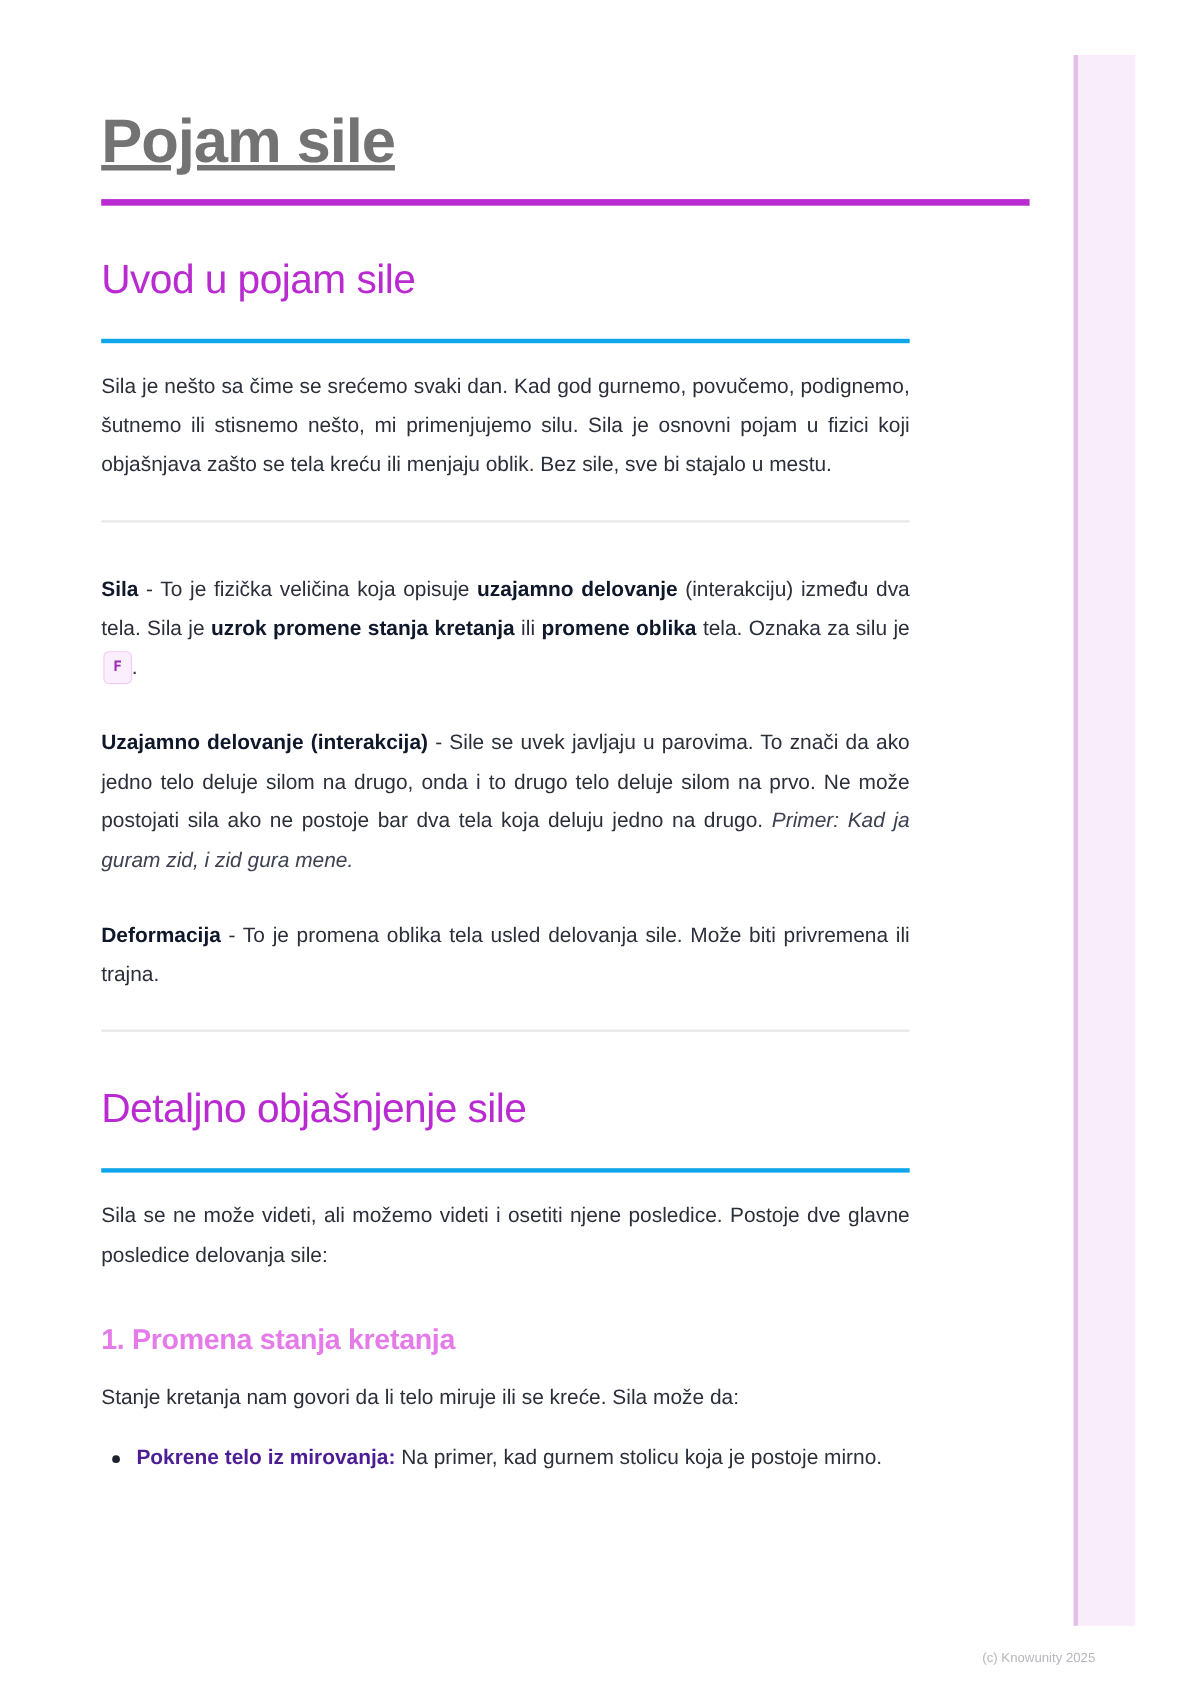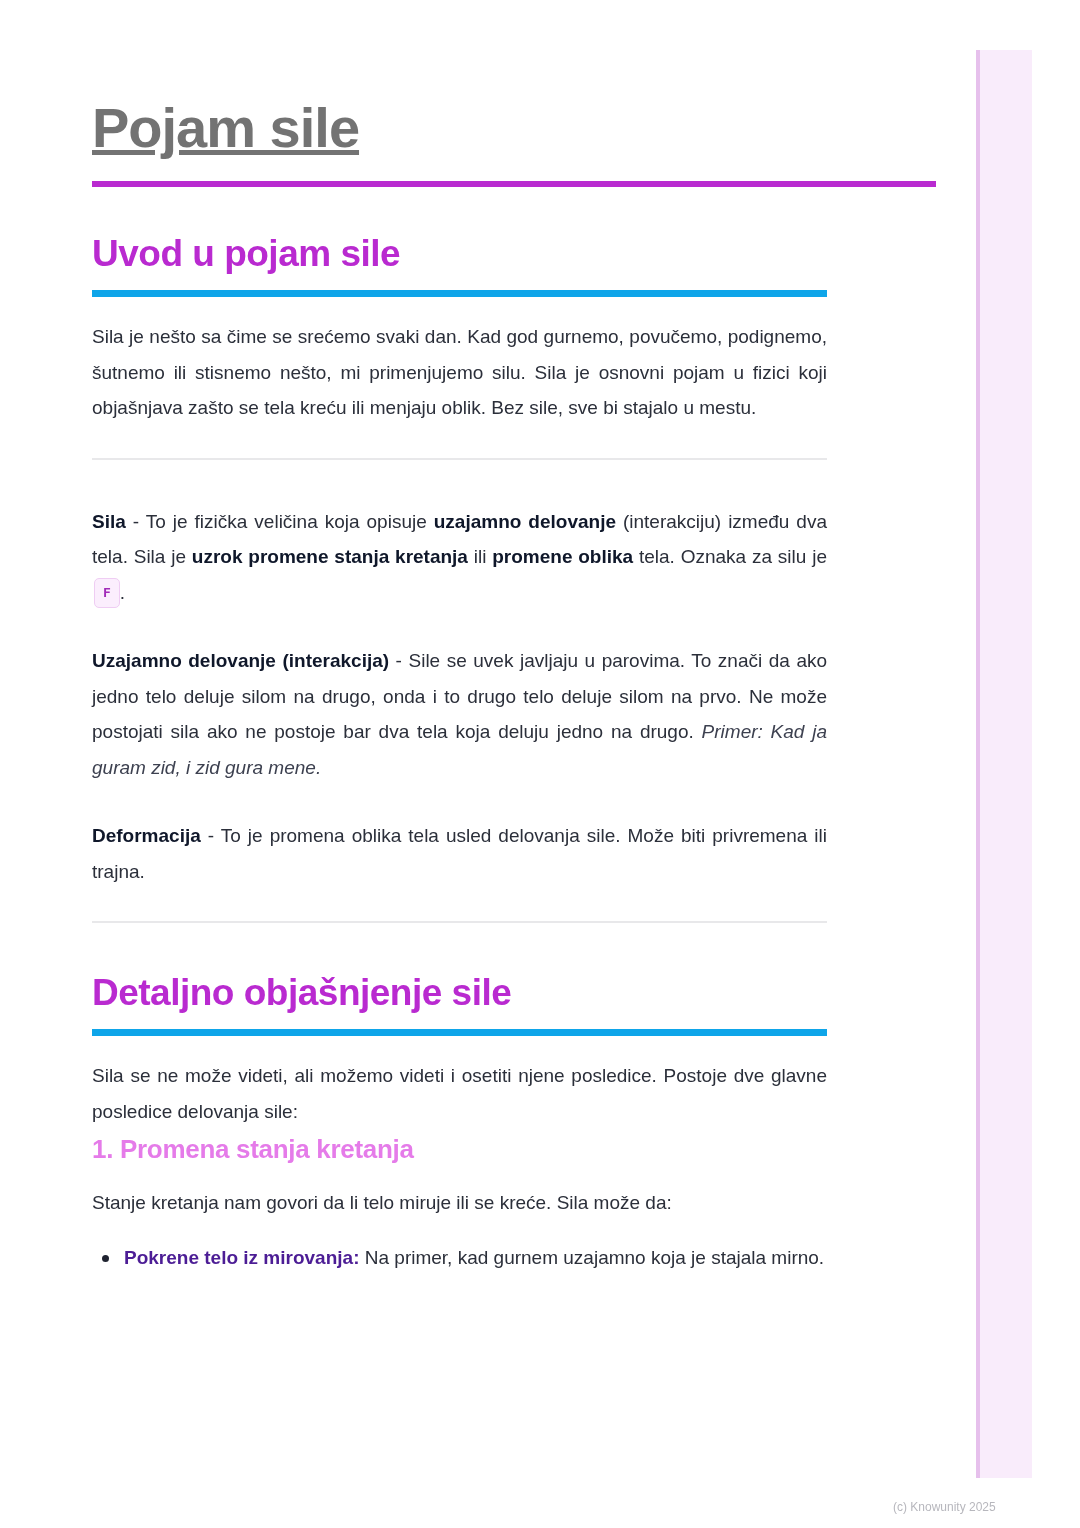--- a/index.html
+++ b/index.html
@@ -41,26 +41,26 @@
       background: #b92ad0;
     }
     .content {
       position: absolute;
       left: 0;
       top: 228px;
       width: 735px;
     }
     h2.section-heading {
       font-size: 37px;
-      font-weight: 700;
+      font-weight: 400;
       letter-spacing: -0.5px;
       color: #b92ad0;
       line-height: 52px;
-      padding-bottom: 10px;
-      border-bottom: 7px solid #0ea5e9;
+      padding-bottom: 28px;
+      border-bottom: 4px solid #0ea5e9;
       margin-bottom: 22px;
     }
     p.body-text {
       font-size: 19px;
       line-height: 35.5px;
       color: #2b2f3a;
       text-align: justify;
       margin-top: 11px;
     }
     p.body-text b { color: #0f172a; font-weight: 700; }
@@ -83,20 +83,21 @@
       padding: 0 8px;
       line-height: 28px;
       vertical-align: middle;
       margin-left: 2px;
     }
     h3.sub-heading {
       font-size: 26px;
       font-weight: 700;
       color: #e57be9;
       line-height: 40px;
+      margin-top: 38px;
       margin-bottom: 16px;
       letter-spacing: -0.3px;
     }
     ul.bullets {
       list-style: none;
       margin-top: 20px;
       padding-left: 32px;
     }
     ul.bullets li {
       position: relative;
@@ -164,20 +165,20 @@
     <hr class="divider">
 
     <section>
       <h2 class="section-heading">Detaljno objašnjenje sile</h2>
       <p class="body-text">Sila se ne može videti, ali možemo videti i osetiti njene posledice. Postoje dve glavne posledice delovanja sile:</p>
 
       <h3 class="sub-heading">1. Promena stanja kretanja</h3>
       <p class="body-text">Stanje kretanja nam govori da li telo miruje ili se kreće. Sila može da:</p>
 
       <ul class="bullets">
-        <li><span class="bullet-dot"></span><b>Pokrene telo iz mirovanja:</b><span> Na primer, kad gurnem uzajamno koja je stajala mirno.</span></li>
+        <li><span class="bullet-dot"></span><b>Pokrene telo iz mirovanja:</b><span> Na primer, kad gurnem stolicu koja je postoje mirno.</span></li>
       </ul>
     </section>
   </div>
 </div>
 
 <div class="side-strip"></div>
 <div class="copyright">(c) Knowunity 2025</div>
 
 </body></html>

